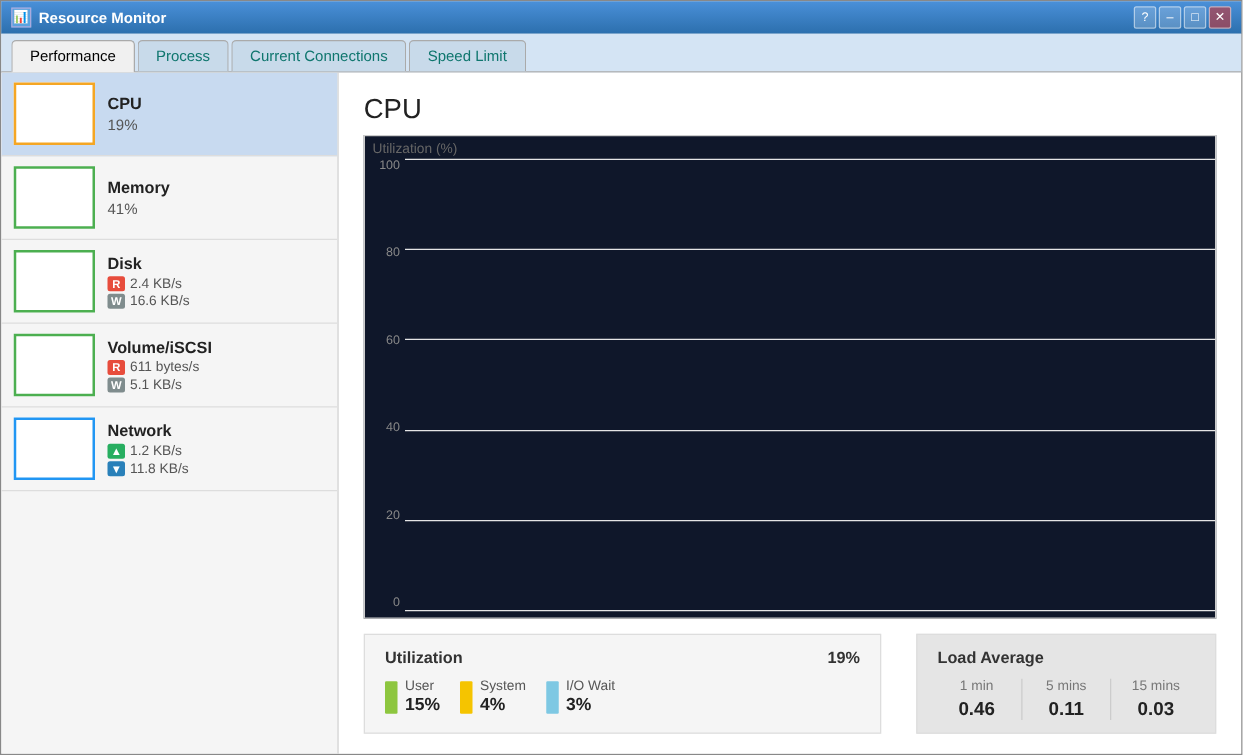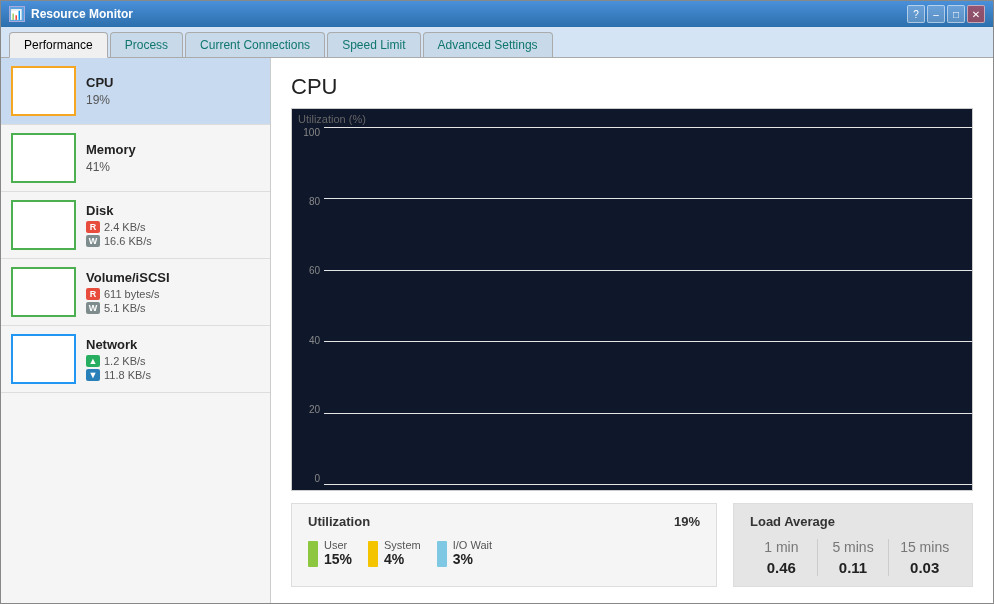--- a/index.html
+++ b/index.html
@@ -245,21 +245,21 @@
     .grid-line {
       position: absolute;
       left: 0;
       right: 0;
       height: 1px;
       background: #e5e5e5;
     }
 
     .stats-row {
       display: flex;
-      gap: 16px;
+      gap: 28px;
       flex-shrink: 0;
     }
 
     .utilization-box {
       flex: 1;
       background: #f5f5f5;
       border: 1px solid #ddd;
       padding: 10px 16px;
     }
 
@@ -334,21 +334,21 @@
     }
 
     .load-item {
       flex: 1;
       display: flex;
       flex-direction: column;
       align-items: center;
     }
 
     .load-period {
-      font-size: 14px;
+      font-size: 11px;
       color: #777;
       margin-bottom: 4px;
     }
 
     .load-val {
       font-size: 15px;
       font-weight: bold;
       color: #222;
     }
 
@@ -374,21 +374,20 @@
       <button class="titlebar-btn">□</button>
       <button class="titlebar-btn close">✕</button>
     </div>
   </div>
 
   <div class="tabs-bar">
     <div class="tab active">Performance</div>
     <div class="tab">Process</div>
     <div class="tab">Current Connections</div>
     <div class="tab">Speed Limit</div>
-    <div class="tab">Advanced Settings</div>
   </div>
 
   <div class="main-content">
 
     <div class="sidebar">
 
       <div class="sidebar-item active">
         <div class="sidebar-thumb" style="border-color: #f5a623;"></div>
         <div class="sidebar-info">
           <div class="sidebar-title">CPU</div>

